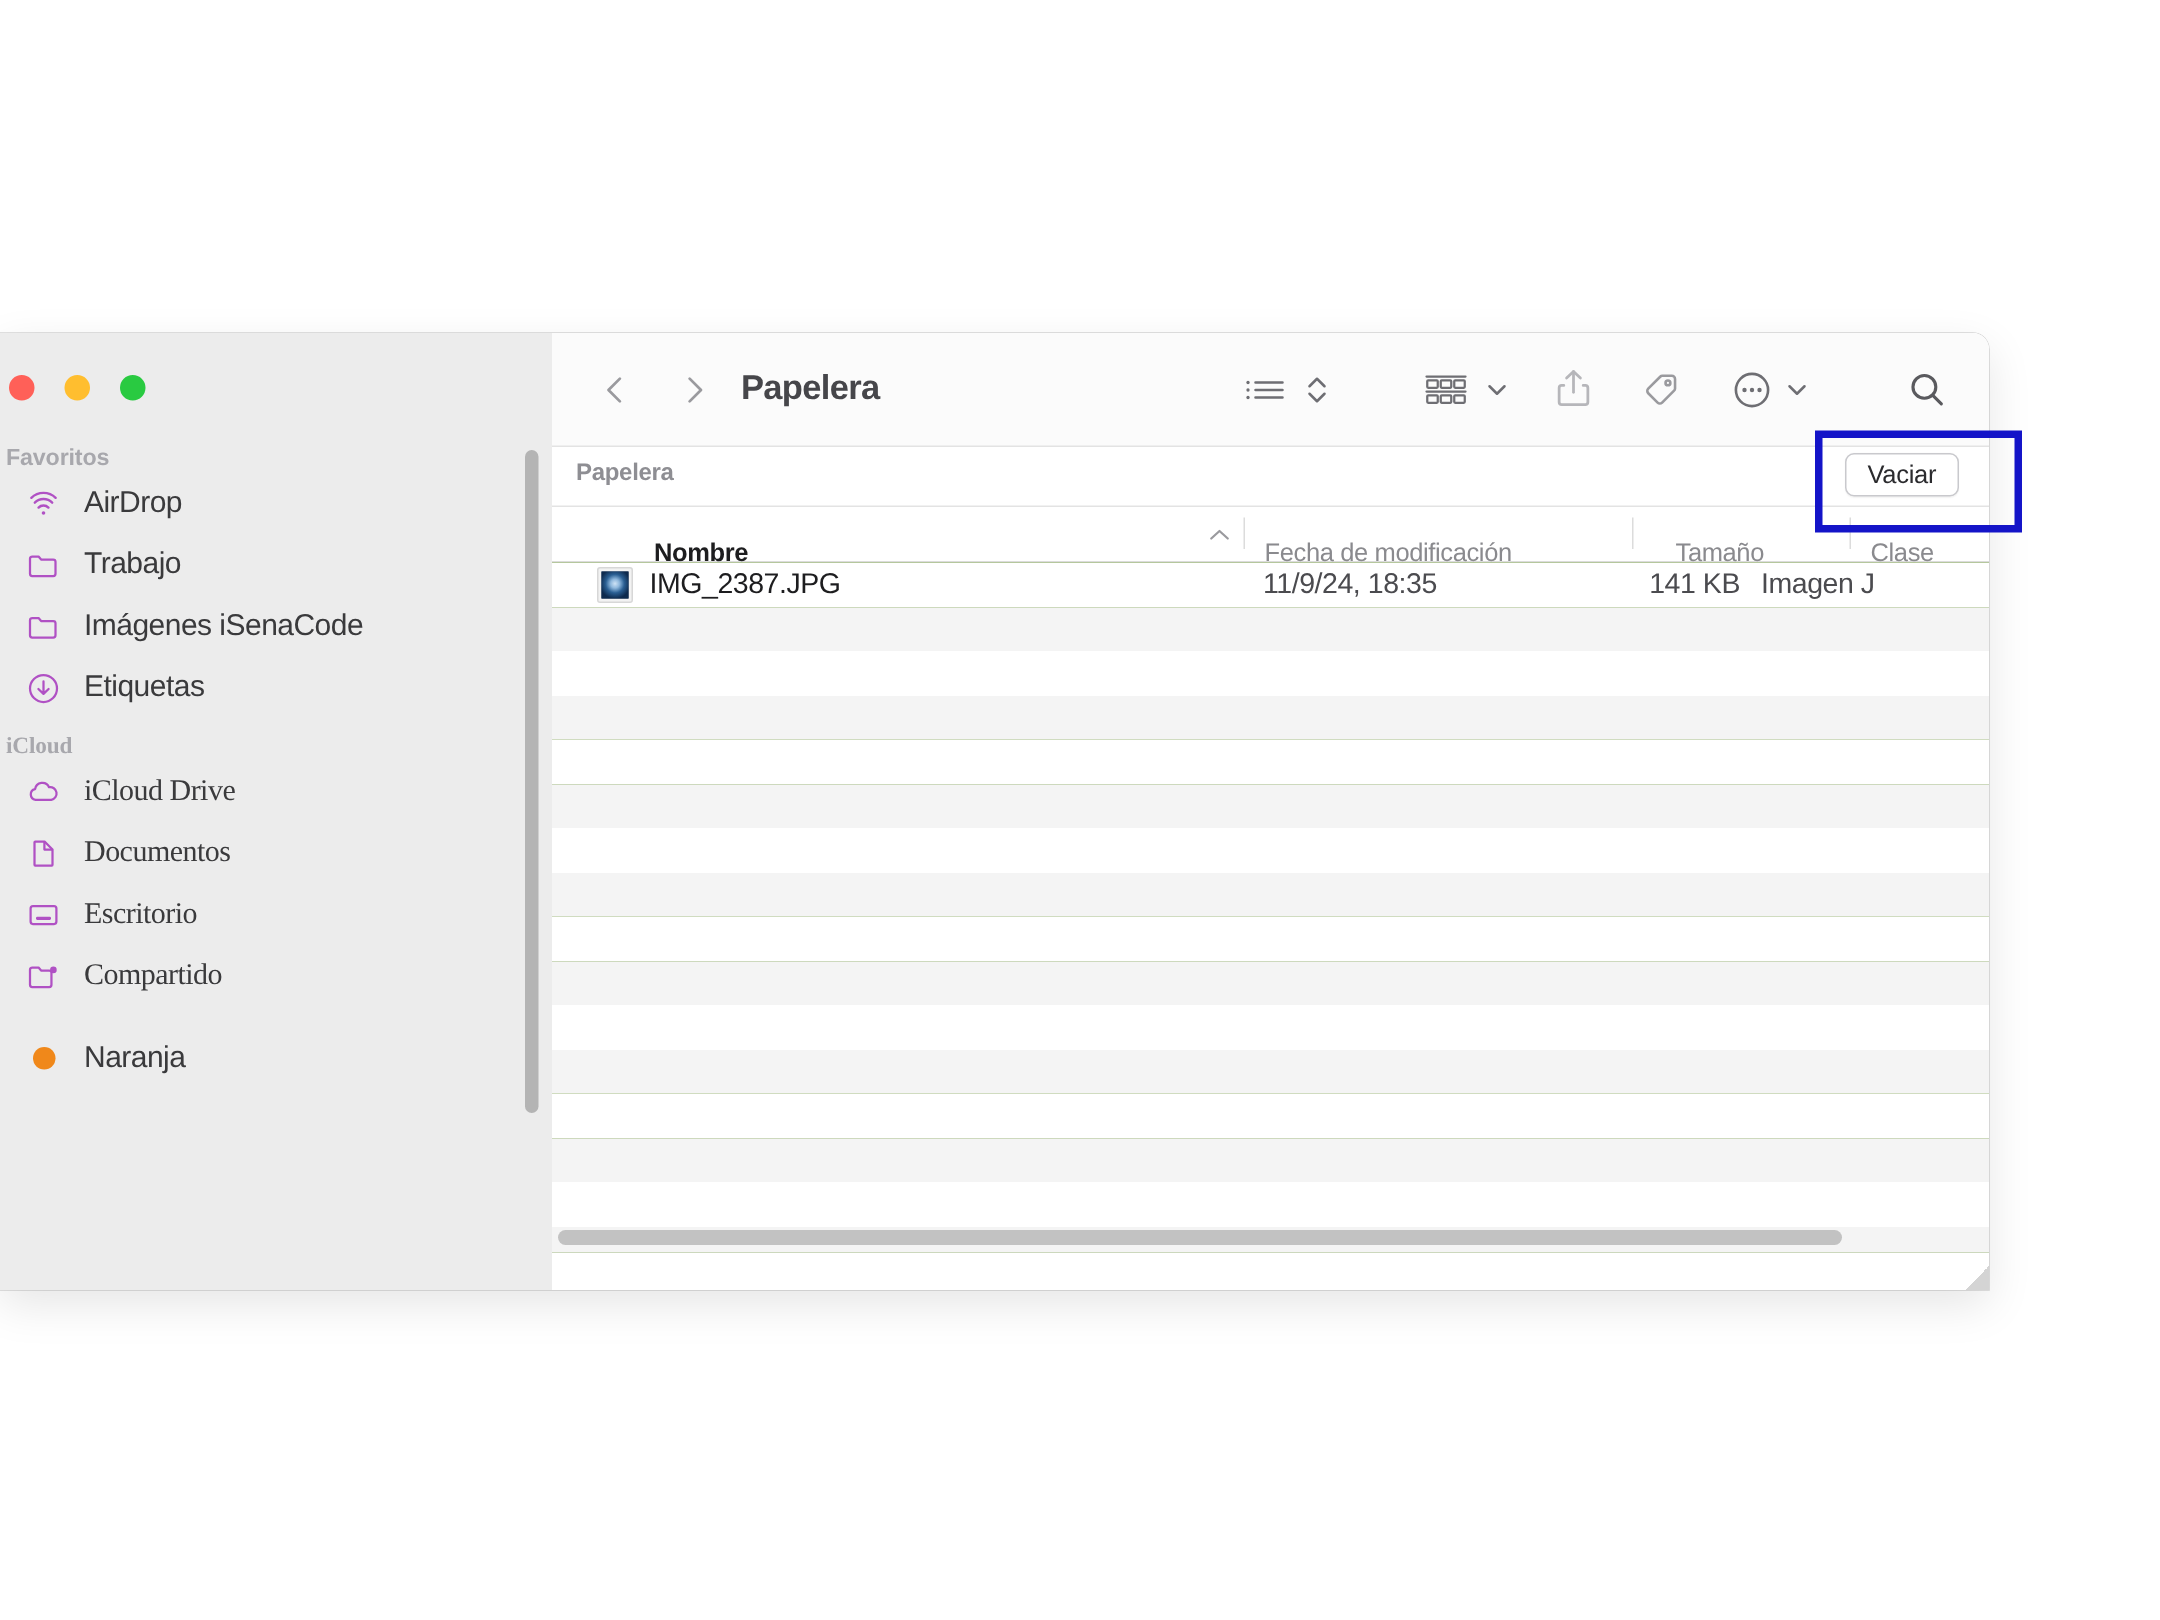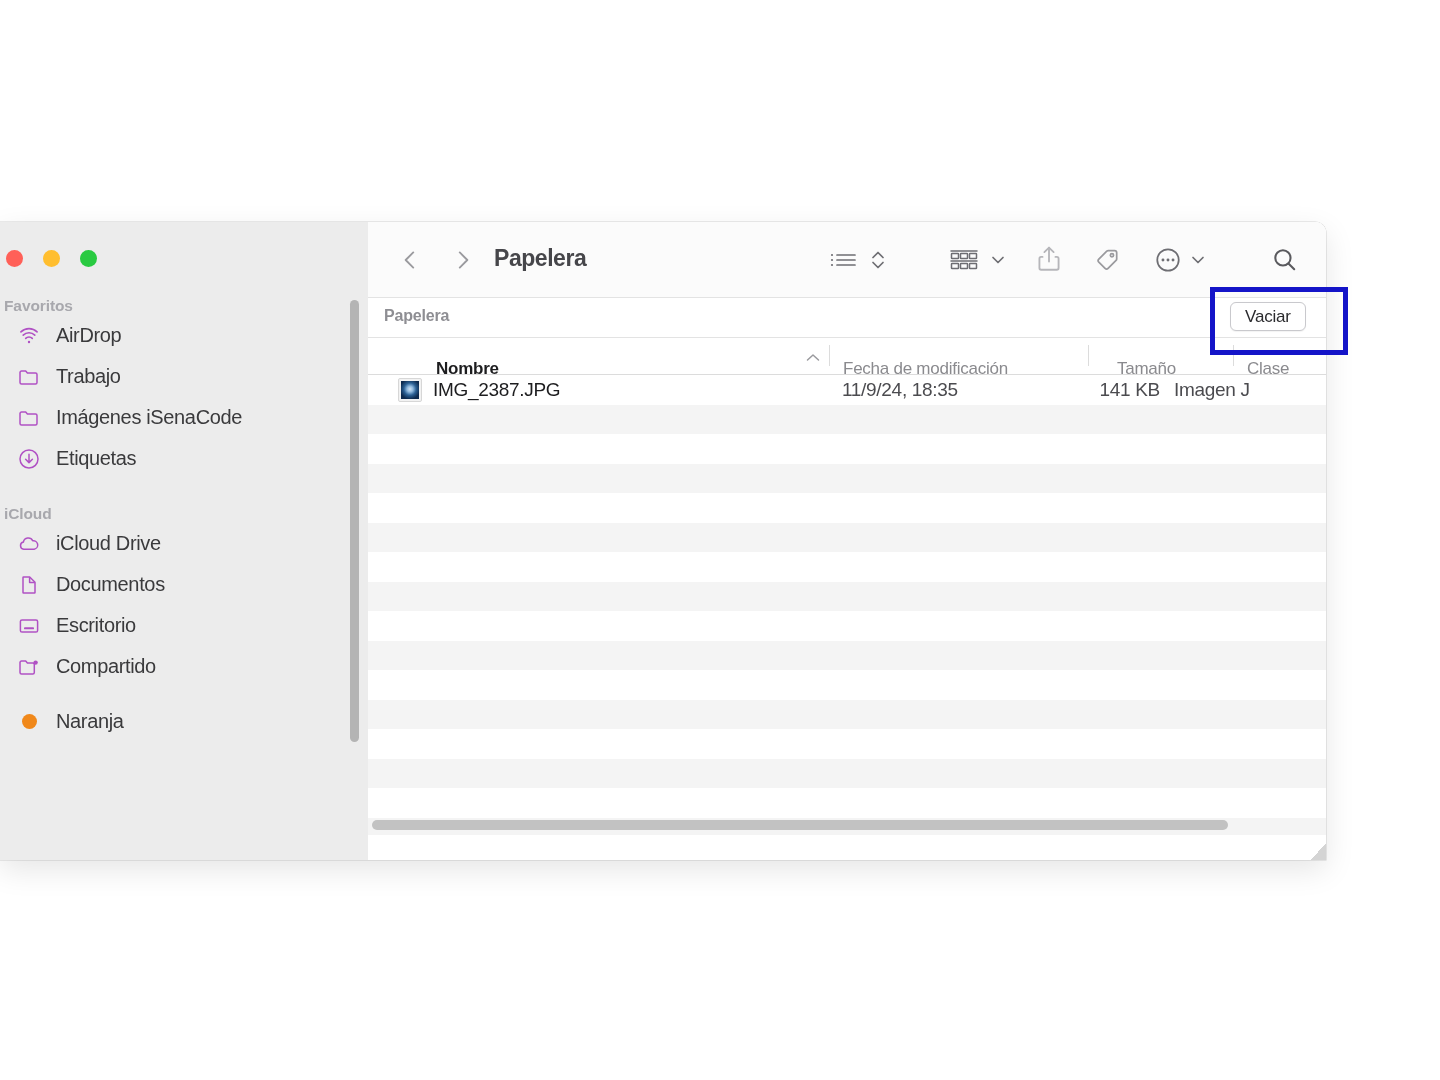--- a/index.html
+++ b/index.html
@@ -408,21 +408,21 @@
             <span class="sb-icon">
               <svg width="24" height="24" viewBox="0 0 24 24" fill="none" stroke="currentColor" stroke-width="1.5">
                 <circle cx="12" cy="12" r="9"></circle>
                 <path d="M12 7.3v8.2M8.6 12.3 12 15.6l3.4-3.3" stroke-linecap="round" stroke-linejoin="round"></path>
               </svg>
             </span>
             <span class="sb-label">Etiquetas</span>
           </div>
         </div>
 
-        <div class="sb-group" style="margin-top:26px;">
+        <div class="sb-group" style="margin-top:10px;font-family:Liberation Serif, serif;">
           <div class="sb-section-title">iCloud</div>
 
           <div class="sb-item">
             <span class="sb-icon">
               <svg width="24" height="24" viewBox="0 0 24 24" fill="none" stroke="currentColor" stroke-width="1.5">
                 <path d="M6.7 17.2a3.6 3.6 0 0 1-.3-7.1 4.9 4.9 0 0 1 9.3-1.3 3.9 3.9 0 0 1 1.5 8.4z" stroke-linejoin="round"></path>
               </svg>
             </span>
             <span class="sb-label">iCloud Drive</span>
           </div>

